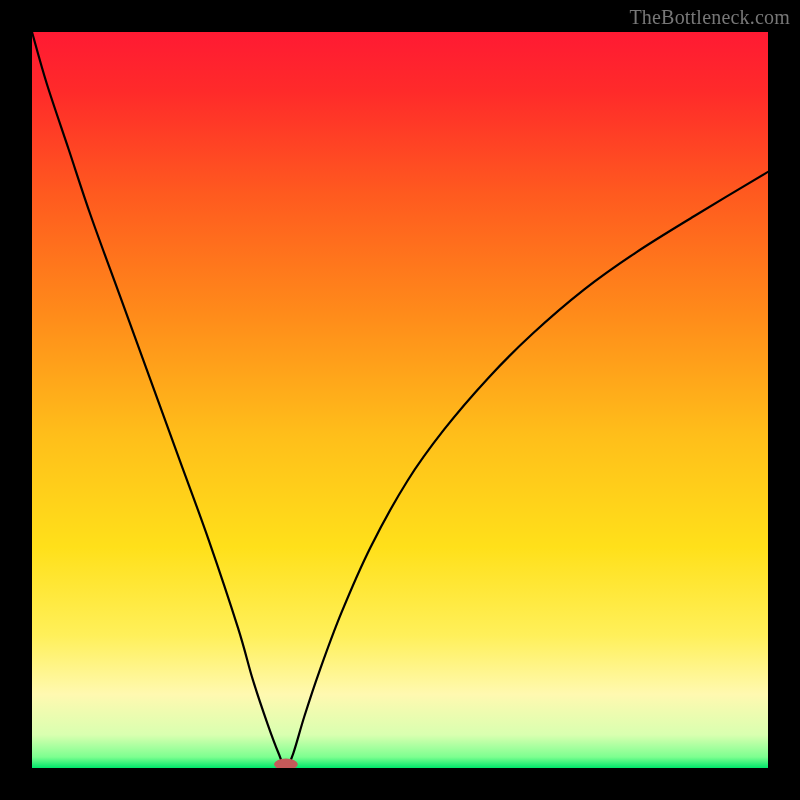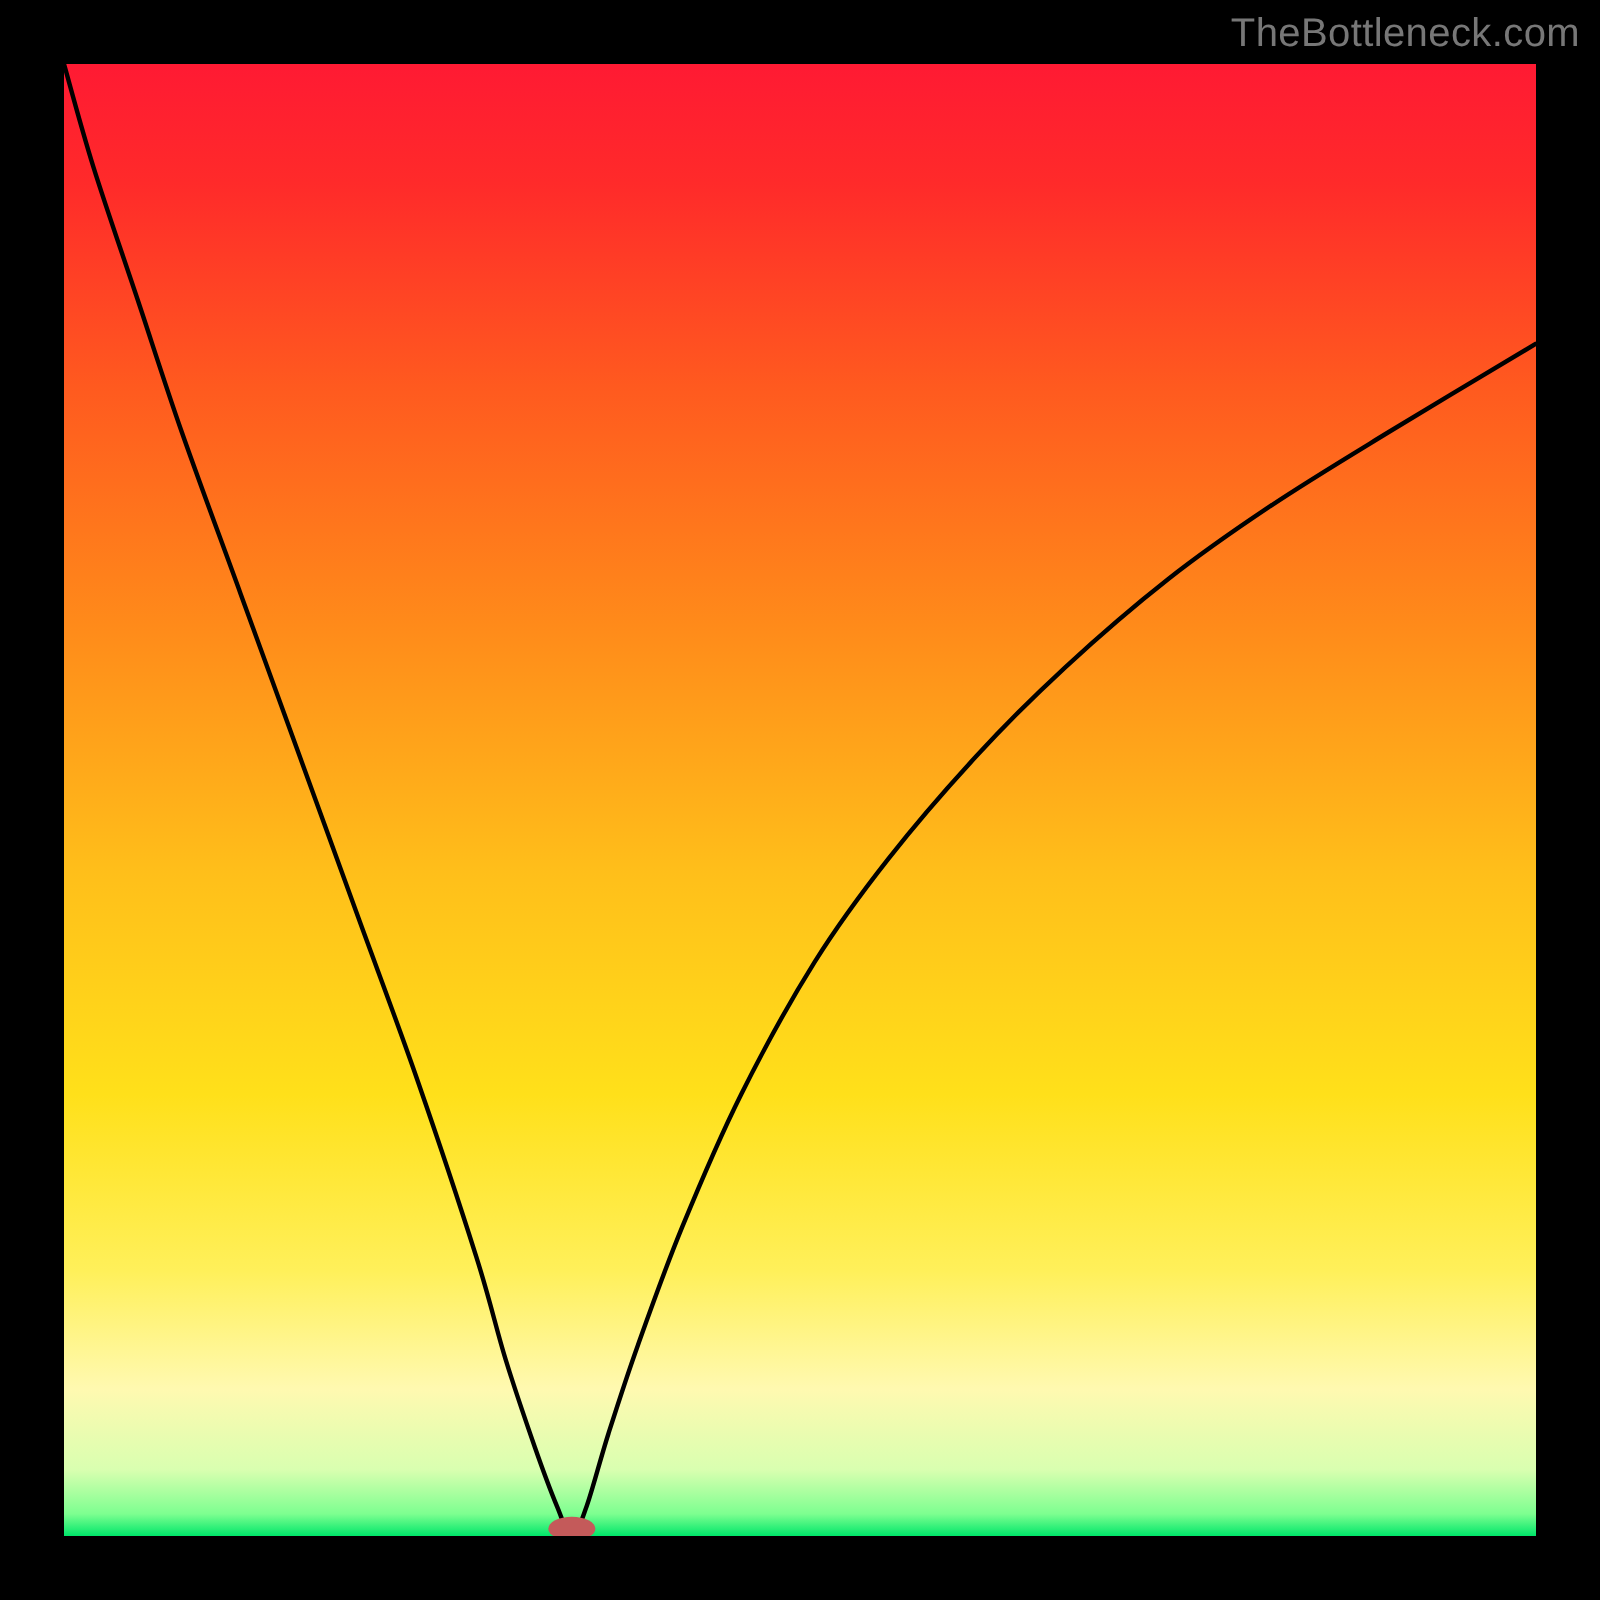--- a/index.html
+++ b/index.html
@@ -9,20 +9,21 @@
     height: 800px;
     background: #000;
     font-family: Arial, Helvetica, sans-serif;
     overflow: hidden;
   }
   .frame {
     position: relative;
     width: 800px;
     height: 800px;
     background: #000;
+    font-family: Liberation Serif, serif;
   }
   .plot-area {
     position: absolute;
     left: 32px;
     top: 32px;
     width: 736px;
     height: 736px;
     overflow: hidden;
   }
   .watermark {

